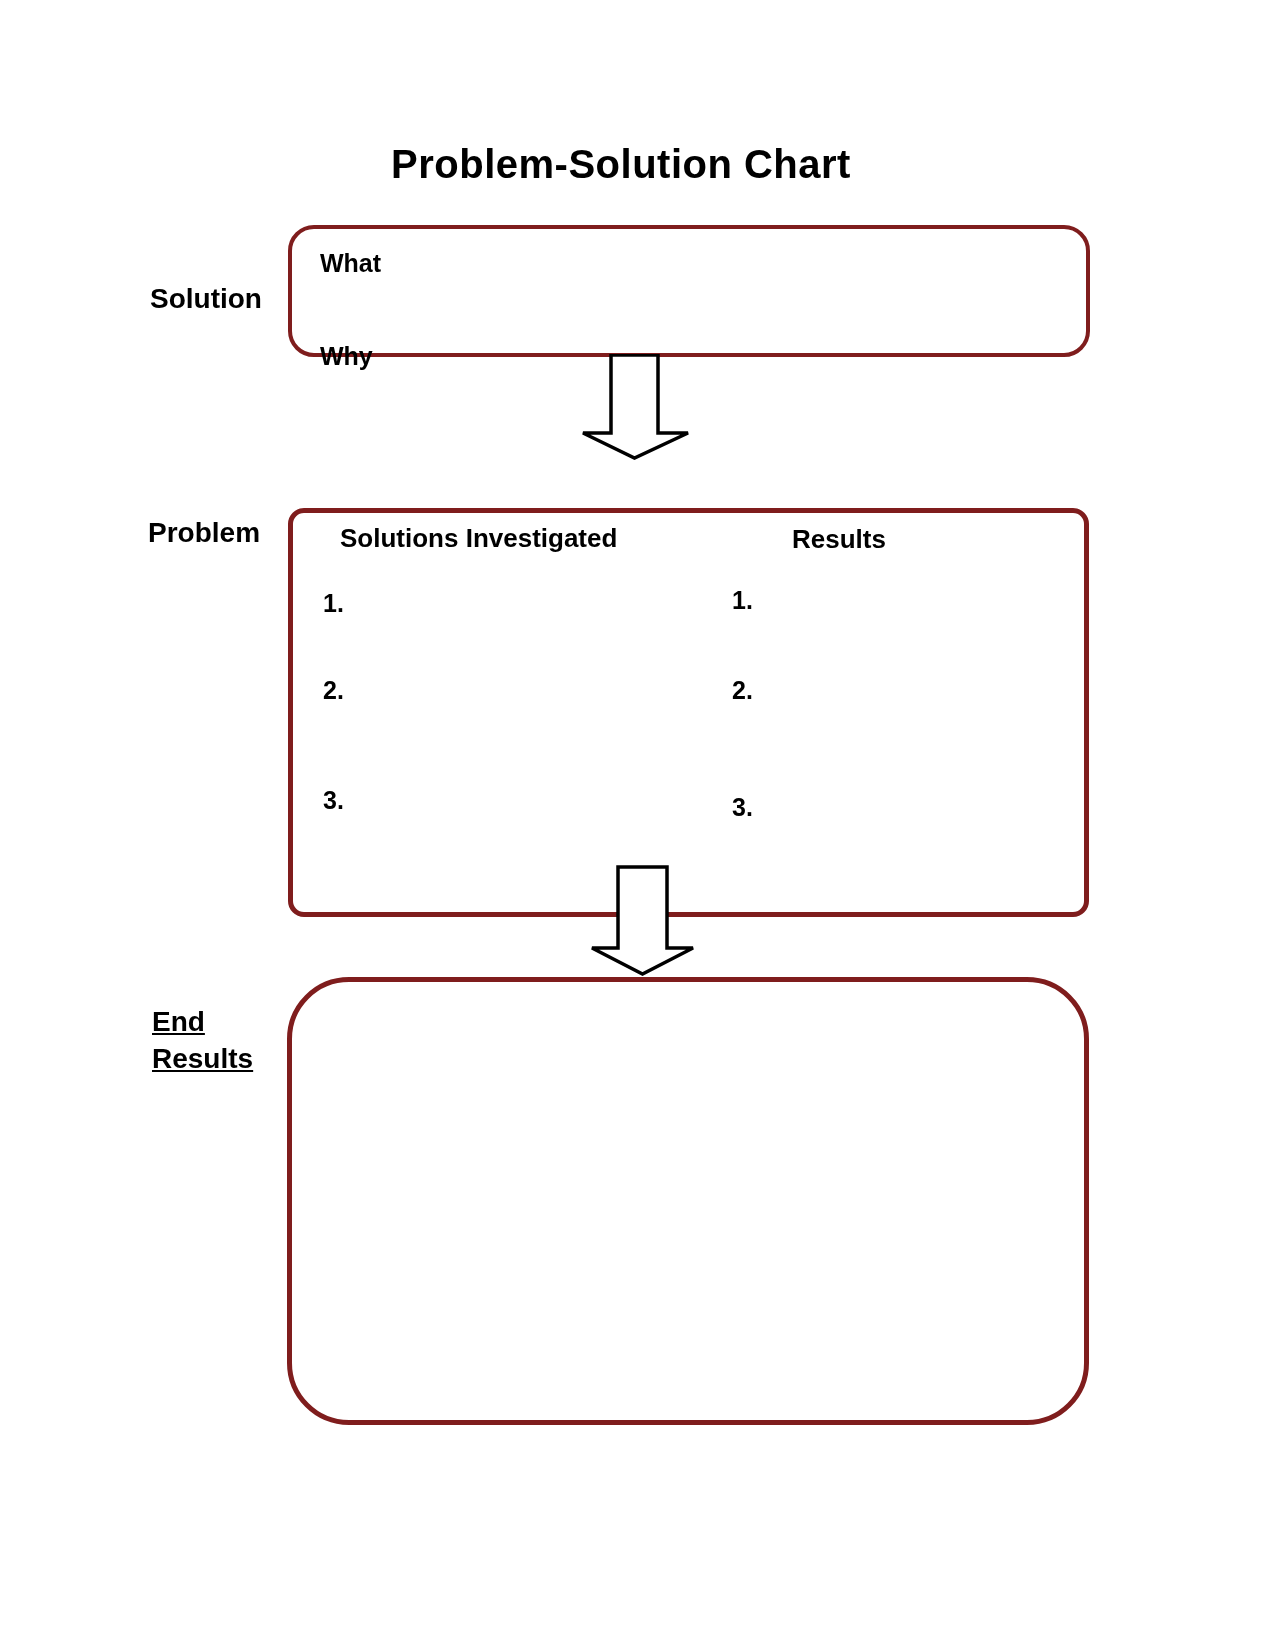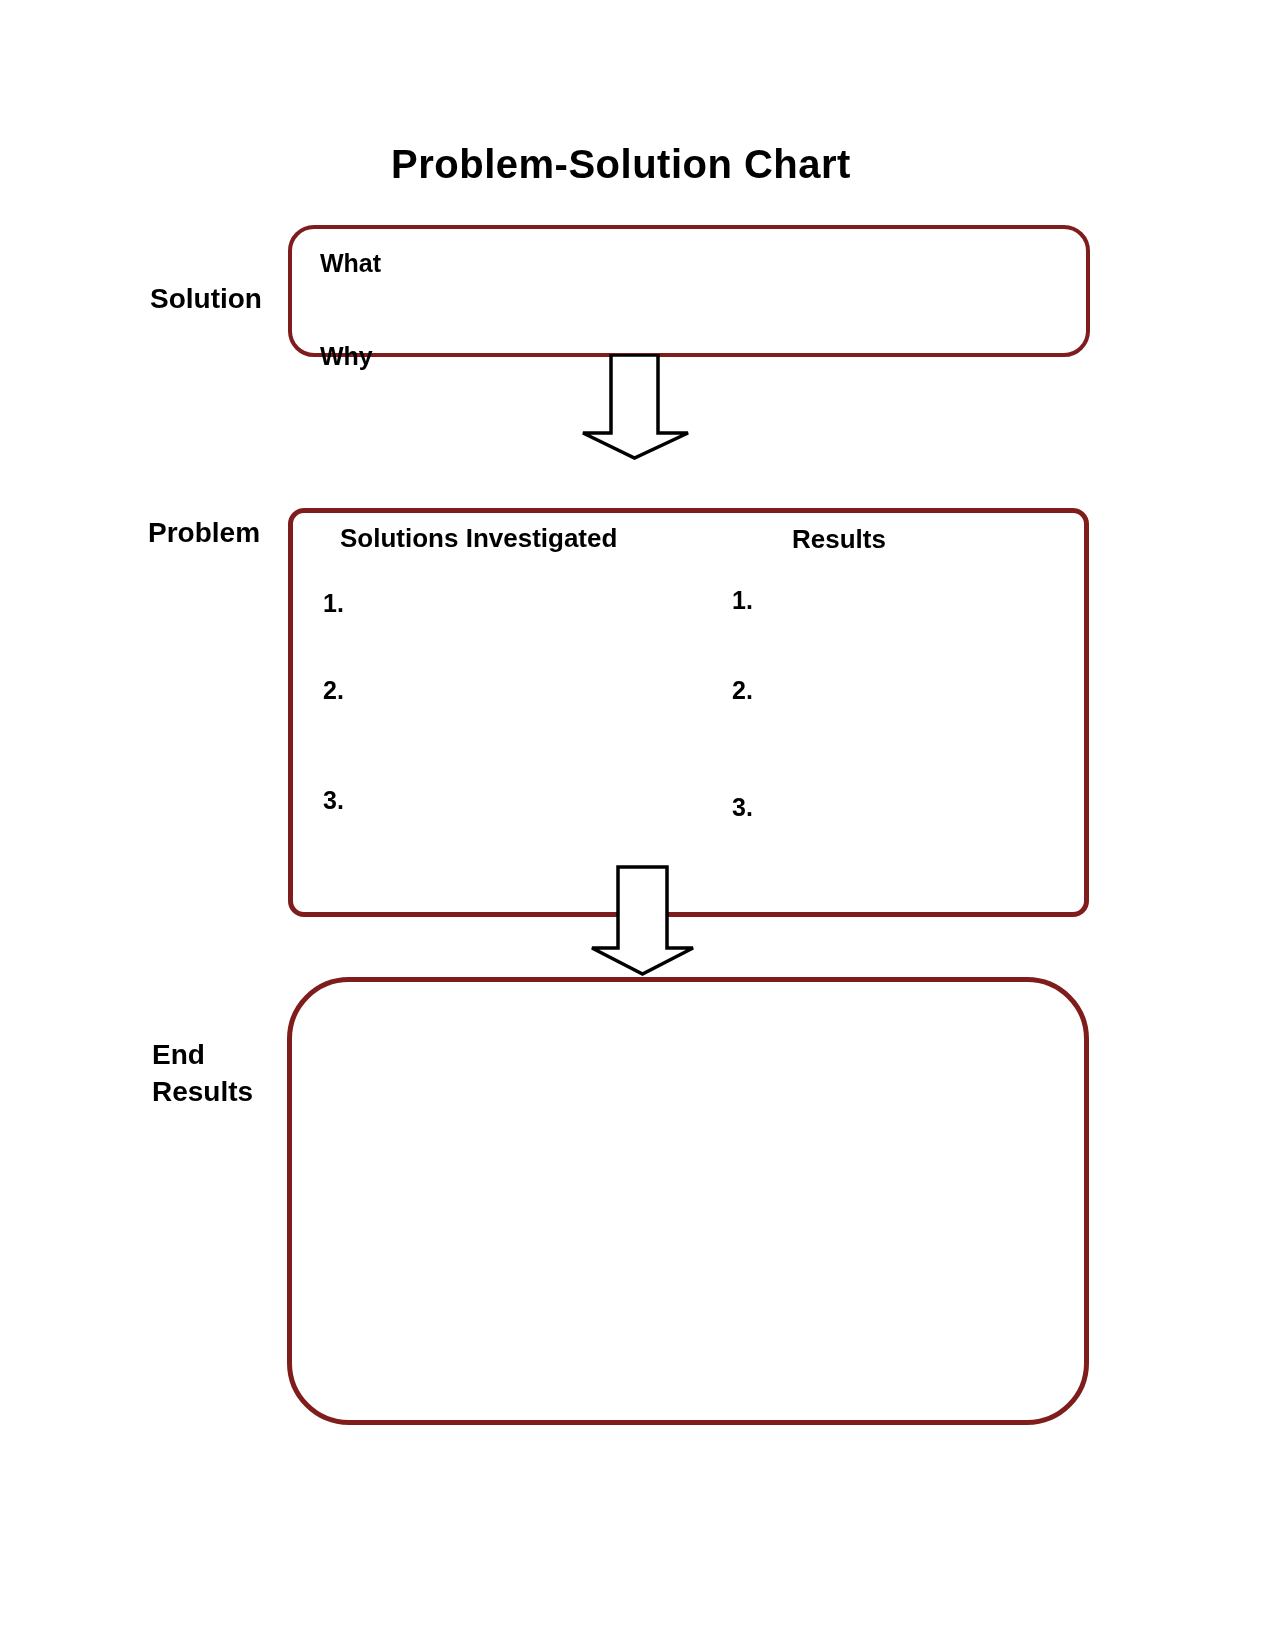--- a/index.html
+++ b/index.html
@@ -29,21 +29,21 @@
   }
   .row-label {
     position: absolute;
     font-size: 28px;
     font-weight: 700;
     line-height: 37px;
     white-space: nowrap;
   }
   .problem-label  { left: 150px; top: 280px; }
   .solution-label { left: 148px; top: 514px; }
-  .end-label      { left: 152px; top: 1036px; }
+  .end-label      { left: 152px; top: 1003px; text-decoration: underline; }
 
   .box {
     position: absolute;
     background: #ffffff;
     border: 5px solid #7f1d1d;
     box-sizing: border-box;
   }
   .problem-box {
     left: 288px; top: 225px;
     width: 802px; height: 132px;

